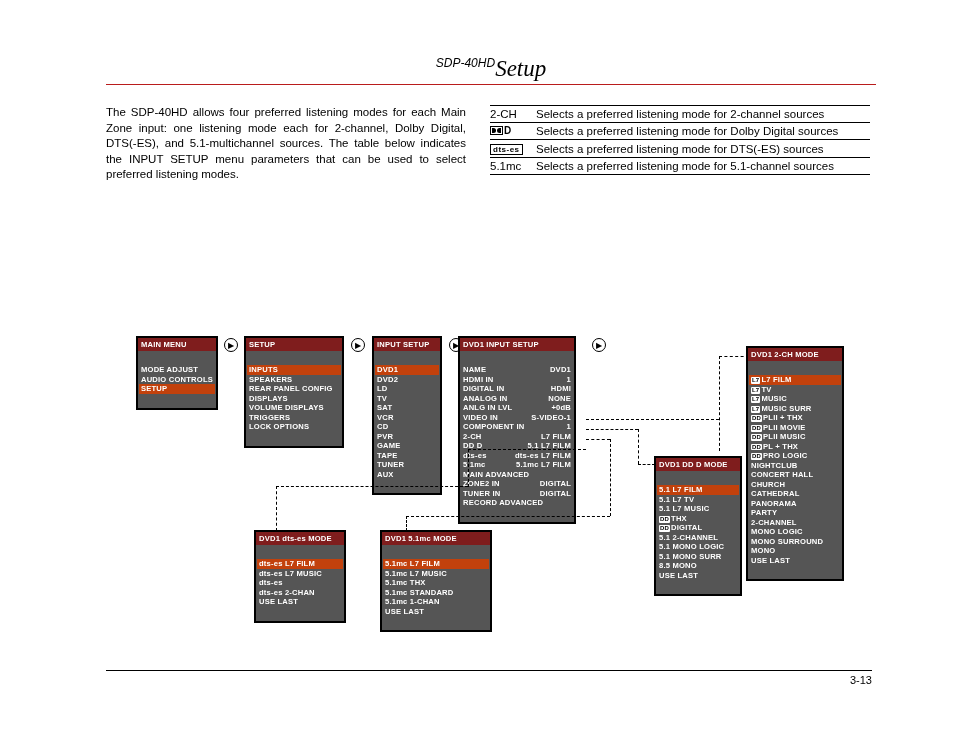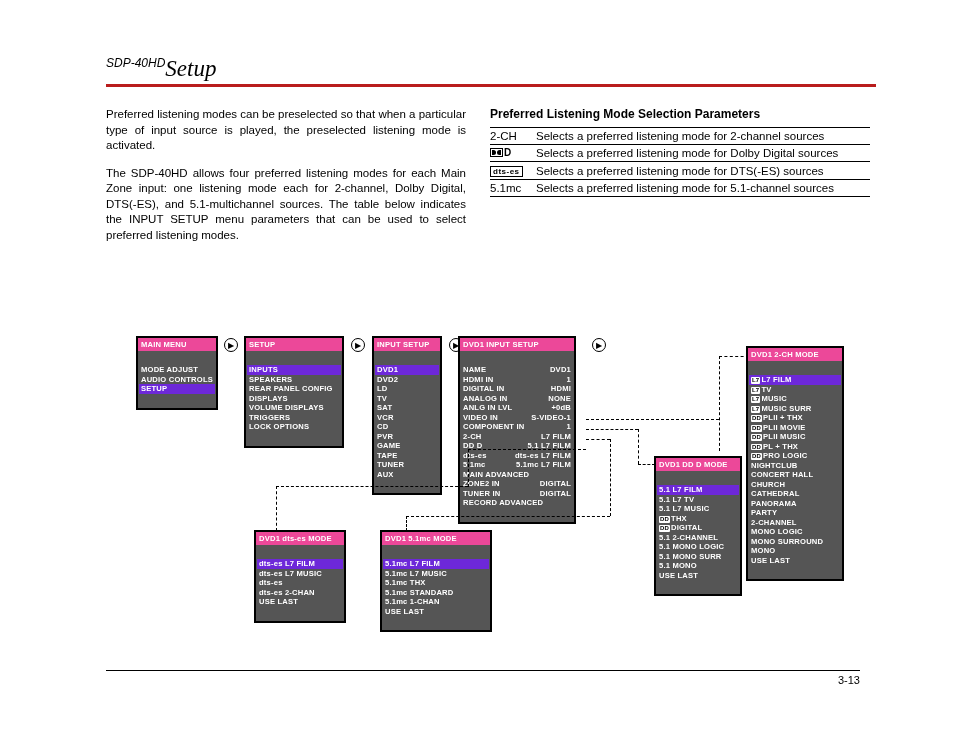--- a/index.html
+++ b/index.html
@@ -13,22 +13,22 @@
   }
   .page {
     position: absolute;
     left: 106px;
     top: 56px;
     width: 770px;
     height: 630px;
   }
   .header {
     display: flex;
-    justify-content: flex-start;
-    border-bottom: 3px solid #b91c1c;
+    justify-content: center;
+    border-bottom: 1px solid #b91c1c;
     padding-bottom: 2px;
     margin-bottom: 20px;
   }
   .model { font-size: 12px; font-style: italic; }
   .section { font-size: 23px; font-style: italic; font-family: Georgia, "Times New Roman", serif; }
   .heading {
     font-size: 14px; font-weight: bold; letter-spacing: 0.3px;
     margin-bottom: 8px;
   }
   .cols { display: flex; gap: 24px; }
@@ -53,55 +53,53 @@
     position: absolute;
     border: 2px solid #000;
     font-size: 7.6px;
     font-weight: bold;
     letter-spacing: 0.2px;
     color: #fff;
     line-height: 1.25;
     font-family: "Arial Narrow", Arial, sans-serif;
   }
   .menu .title {
-    background: #ec4899; color:#fff; padding: 2px 3px;
+    background: #7f1d1d; color:#fff; padding: 2px 3px;
   }
   .menu .body { background: #555; padding: 14px 3px; }
-  .menu .body .hl { background: #6d28d9; display:block; padding:0 2px; margin:0 -2px; }
+  .menu .body .hl { background: #c2410c; display:block; padding:0 2px; margin:0 -2px; }
   .menu .body .row { display:flex; justify-content:space-between; gap:14px;}
   .menu .body .ico { display:inline-block; background:#fff; color:#000; font-size:6px; padding:0 1px; border-radius:1px; margin-right:1px; line-height:1.1;}
   .arrow {
     position: absolute; width: 14px; height: 14px; border:1px solid #000; border-radius:50%; display:flex; align-items:center; justify-content:center; font-size:10px; background:#fff;
   }
   .arrow::after{content:"▶"; font-size:8px; color:#000;}
   .dash { position:absolute; border-top:1.5px dashed #000; }
   .dashv { position:absolute; border-left:1.5px dashed #000; }
   .footer {
-    position: absolute; left:0; right:16px; bottom: 0;
+    position: absolute; left:0; right:4px; bottom: 0;
     border-top: 1px solid #000; padding-top: 3px;
     text-align: right; font-size: 11px;
   }
 </style>
 </head>
 <body>
 
 <div class="page">
   <div class="header">
     <span class="model">SDP-40HD</span>
     <span class="section">Setup</span>
   </div>
 
 
   <div class="cols">
     <div class="col-left">
-      <p>Preferred listening modes can be preselected so that when a particular type of input source is played, the preselected listening mode is activated.</p>
       <p>The SDP-40HD allows four preferred listening modes for each Main Zone input: one listening mode each for 2-channel, Dolby Digital, DTS(-ES), and 5.1-multichannel sources. The table below indicates the INPUT SETUP menu parameters that can be used to select preferred listening modes.</p>
     </div>
     <div class="col-right">
-      <div class="param-title">Preferred Listening Mode Selection Parameters</div>
       <table class="param-table">
         <tbody>
             <tr>
               <td>2-CH</td>
               <td>Selects a preferred listening mode for 2-channel sources</td>
             </tr>
         <tr>
               <td><span class="dolby-d"><span class="dd"></span>D</span></td>
               <td>Selects a preferred listening mode for Dolby Digital sources</td>
             </tr>
@@ -281,21 +279,21 @@
       <div class="body">
         <span class="hl">5.1 L7 FILM</span>
         <div id="dd-items">
             <div>5.1 L7 TV</div>
             <div>5.1 L7 MUSIC</div>
             <div><span class="ico">DD</span>THX</div>
             <div><span class="ico">DD</span>DIGITAL</div>
             <div>5.1 2-CHANNEL</div>
             <div>5.1 MONO LOGIC</div>
             <div>5.1 MONO SURR</div>
-            <div>5.1 MONO</div>
+            <div>8.5 MONO</div>
             <div>USE LAST</div>
           </div>
       </div>
     </div>
 
     <div class="menu" style="left:244px; top:194px; width:112px;">
       <div class="title">DVD1 5.1mc MODE</div>
       <div class="body">
         <span class="hl">5.1mc L7 FILM</span>
         <div id="mc-items">

